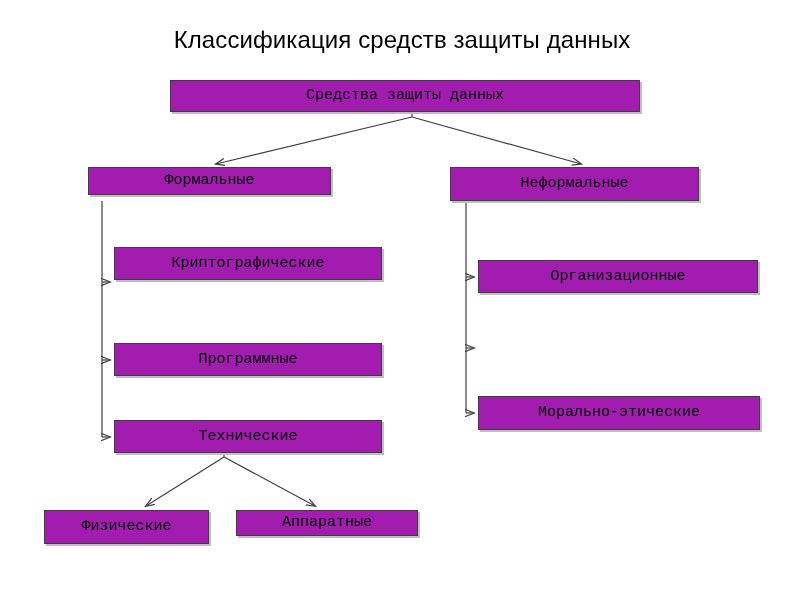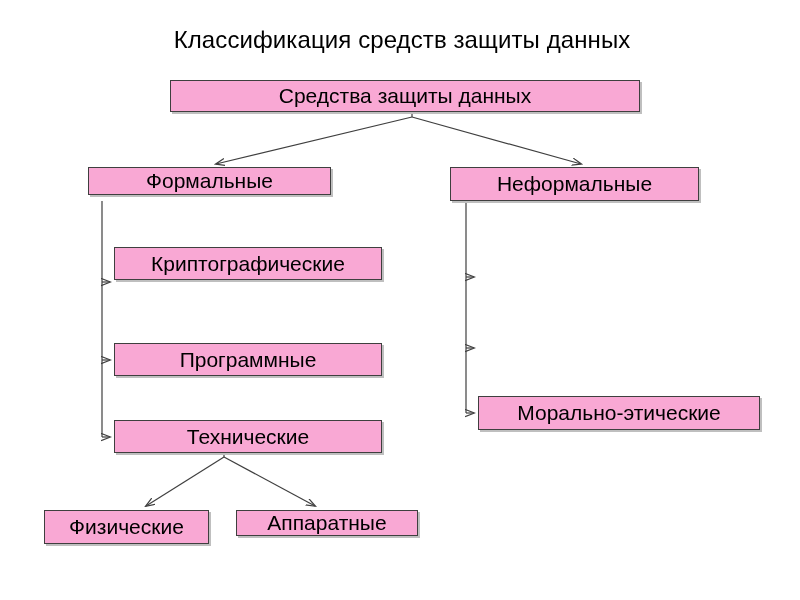--- a/index.html
+++ b/index.html
@@ -35,31 +35,32 @@
     width: 800px;
     text-align: center;
     font-size: 24px;
     line-height: 24px;
     letter-spacing: 0.1px;
     white-space: nowrap;
   }
   .node {
     position: absolute;
     box-sizing: border-box;
-    background: #f9a8d4;
+    background: #a21caf;
     border: 1px solid #3f3f3f;
     box-shadow: 2px 2px 0 0 #bfbfbf;
     display: flex;
     align-items: center;
     justify-content: center;
     text-align: center;
-    font-size: 21px;
+    font-size: 15px;
     line-height: 20px;
     white-space: nowrap;
     overflow: hidden;
+    font-family: Liberation Mono, monospace;
   }
   .node.root      { left: 170px; top: 80px;  width: 470px; height: 32px; }
   .node.formal    { left: 88px;  top: 167px; width: 243px; height: 28px; }
   .node.informal  { left: 450px; top: 167px; width: 249px; height: 34px; }
   .node.crypto    { left: 114px; top: 247px; width: 268px; height: 33px; }
   .node.software  { left: 114px; top: 343px; width: 268px; height: 33px; text-align: center; }
   .node.technical { left: 114px; top: 420px; width: 268px; height: 33px; }
   .node.physical  { left: 44px;  top: 510px; width: 165px; height: 34px; }
   .node.hardware  { left: 236px; top: 510px; width: 182px; height: 26px; }
   .node.organiz   { left: 478px; top: 260px; width: 280px; height: 33px; }
@@ -108,17 +109,18 @@
   <div class="node software">Программные</div>
 
   <div class="node technical">Технические</div>
 
   <div class="node physical">Физические</div>
 
   <div class="node hardware">Аппаратные</div>
 
   <div class="node informal">Неформальные</div>
 
+  <div class="node organiz">Организационные</div>
 
 
   <div class="node moral">Морально-этические</div>
 
 </div>
 
 </body></html>

